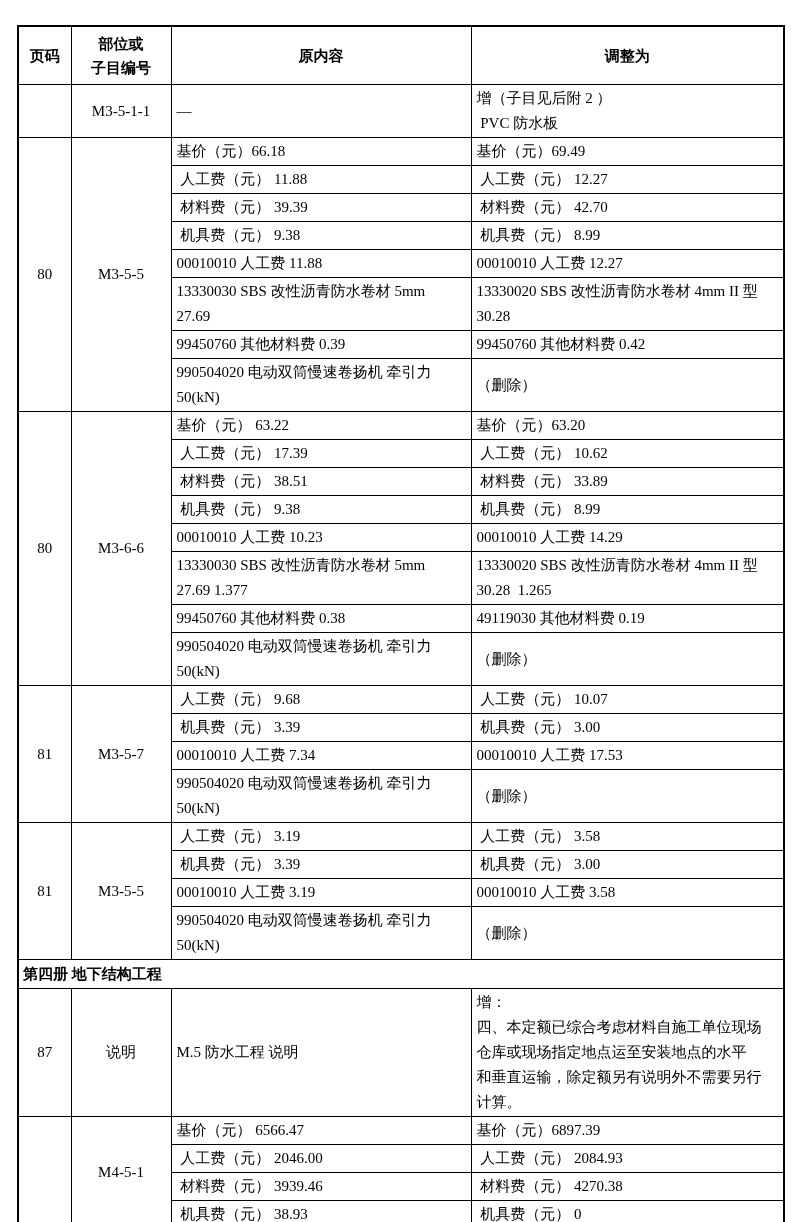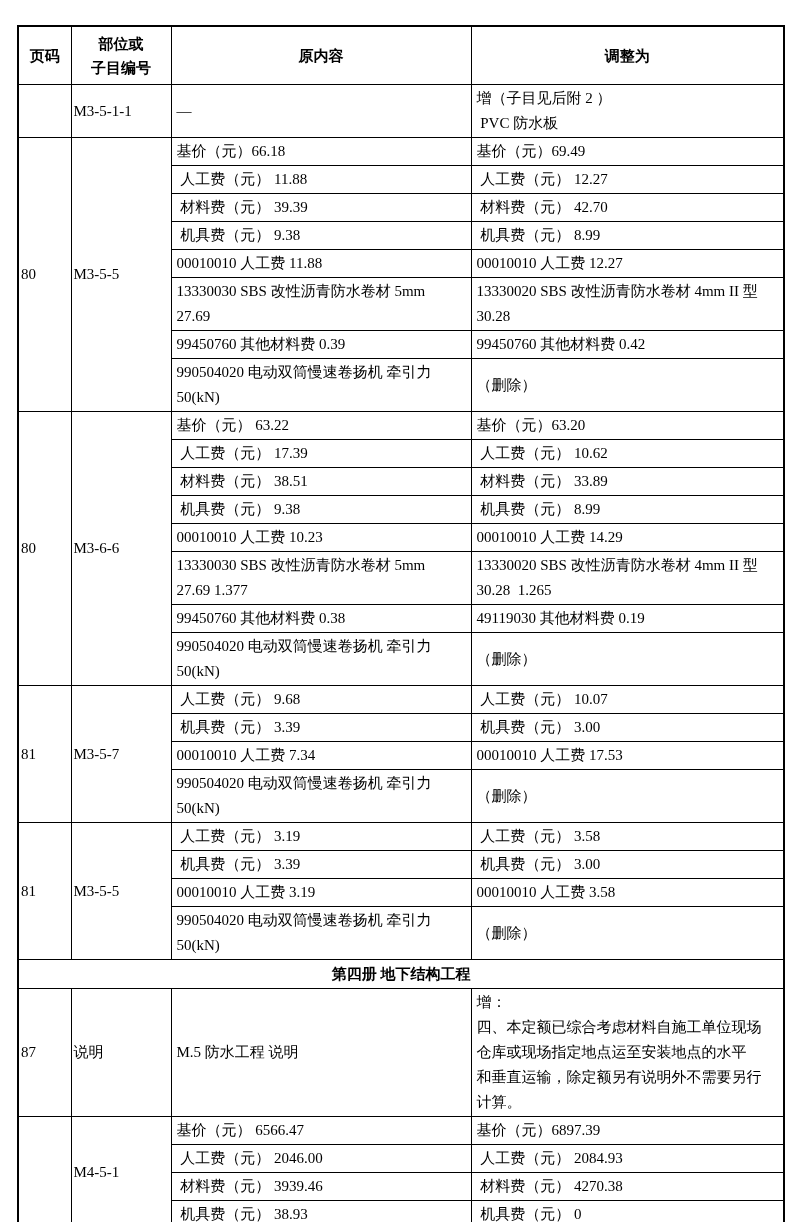--- a/index.html
+++ b/index.html
@@ -21,24 +21,24 @@
     font-size:15px;line-height:25px;
     padding:1px 5px;
     vertical-align:middle;
     white-space:pre-wrap;
     overflow:hidden;
   }
   th{
     font-weight:bold;text-align:center;height:53px;line-height:24px;
     white-space:pre-line;padding:2px 3px;
   }
-  td.page-cell,td.code-cell{text-align:left;padding:1px 2px;}
+  td.page-cell,td.code-cell{text-align:center;padding:1px 2px;}
   td.orig-cell,td.adj-cell{text-align:left;}
   td.banner-cell{
-    text-align:center;font-weight:bold;height:26px;line-height:26px;
+    font-weight:bold;height:26px;line-height:26px;
     padding:1px 4px;
   }
 </style>
 </head>
 <body>
 
 <div class="page-wrap">
   <table class="adjust">
     <colgroup>
       <col class="c-page">

